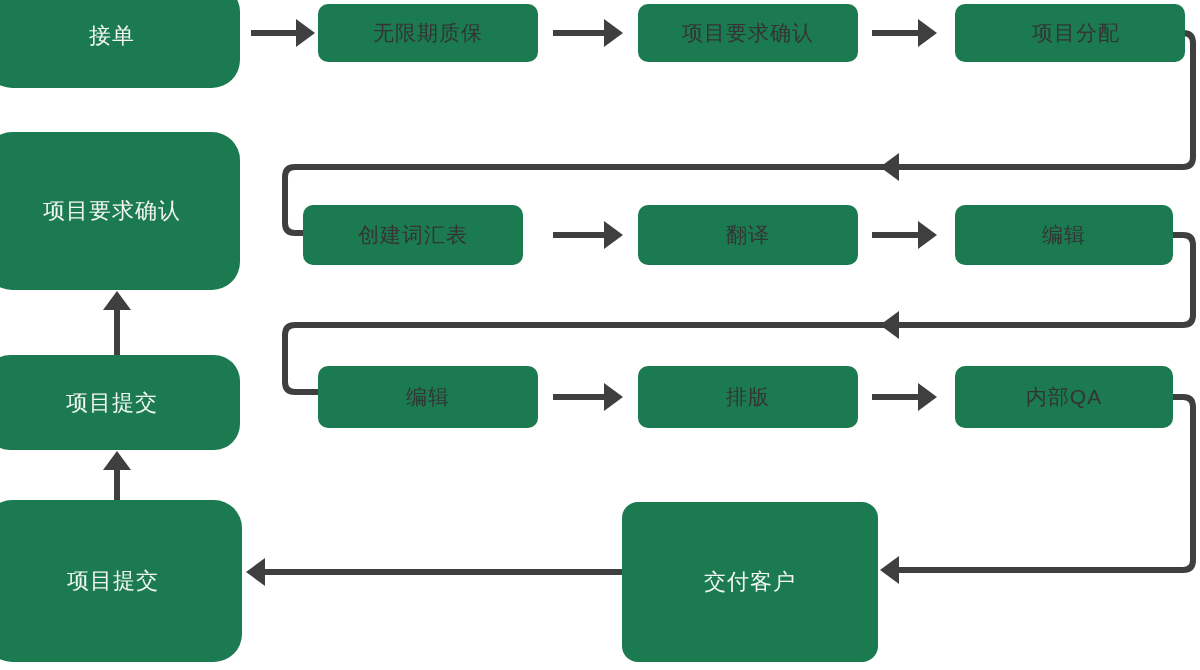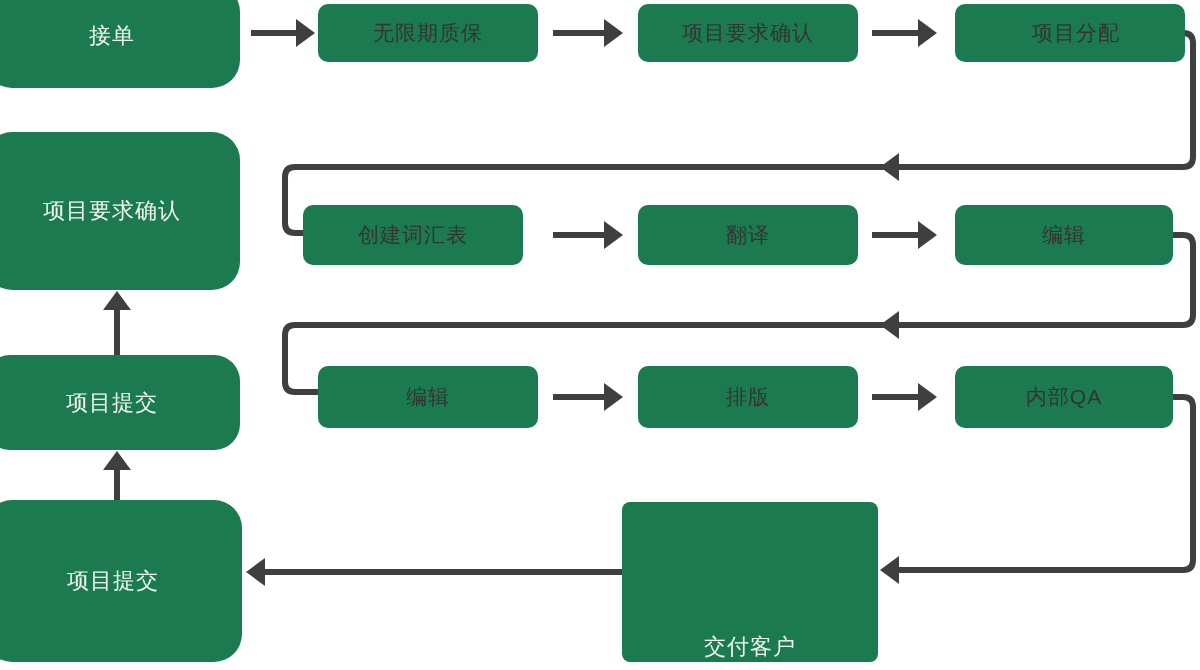--- a/index.html
+++ b/index.html
@@ -47,21 +47,21 @@
   #n-assign    {left:955px; top:4px;   width:218px; height:58px;padding-left:12px;}
   #n-warranty  {left:-16px; top:132px; width:256px; height:158px;}
   #n-glossary  {left:303px; top:205px; width:220px; height:60px;}
   #n-translate {left:638px; top:205px; width:220px; height:60px;}
   #n-edit1     {left:955px; top:205px; width:218px; height:60px;}
   #n-submit    {left:-16px; top:355px; width:256px; height:95px; border-radius:26px;}
   #n-edit2     {left:318px; top:366px; width:220px; height:62px;}
   #n-typeset   {left:638px; top:366px; width:220px; height:62px;align-items:center;}
   #n-qa        {left:955px; top:366px; width:218px; height:62px;}
   #n-feedback  {left:-16px; top:500px; width:258px; height:162px;}
-  #n-deliver   {left:622px; top:502px; width:256px; height:160px; border-radius:8px;align-items:flex-end;}
+  #n-deliver   {left:622px; top:502px; width:256px; height:160px; border-radius:16px;}
 </style>
 </head>
 <body>
 
 <div class="canvas">
 
   <svg class="connectors" viewBox="0 0 1200 670" xmlns="http://www.w3.org/2000/svg">
 
     <g>
       <path class="edge" d="M251 33 H296"></path>

